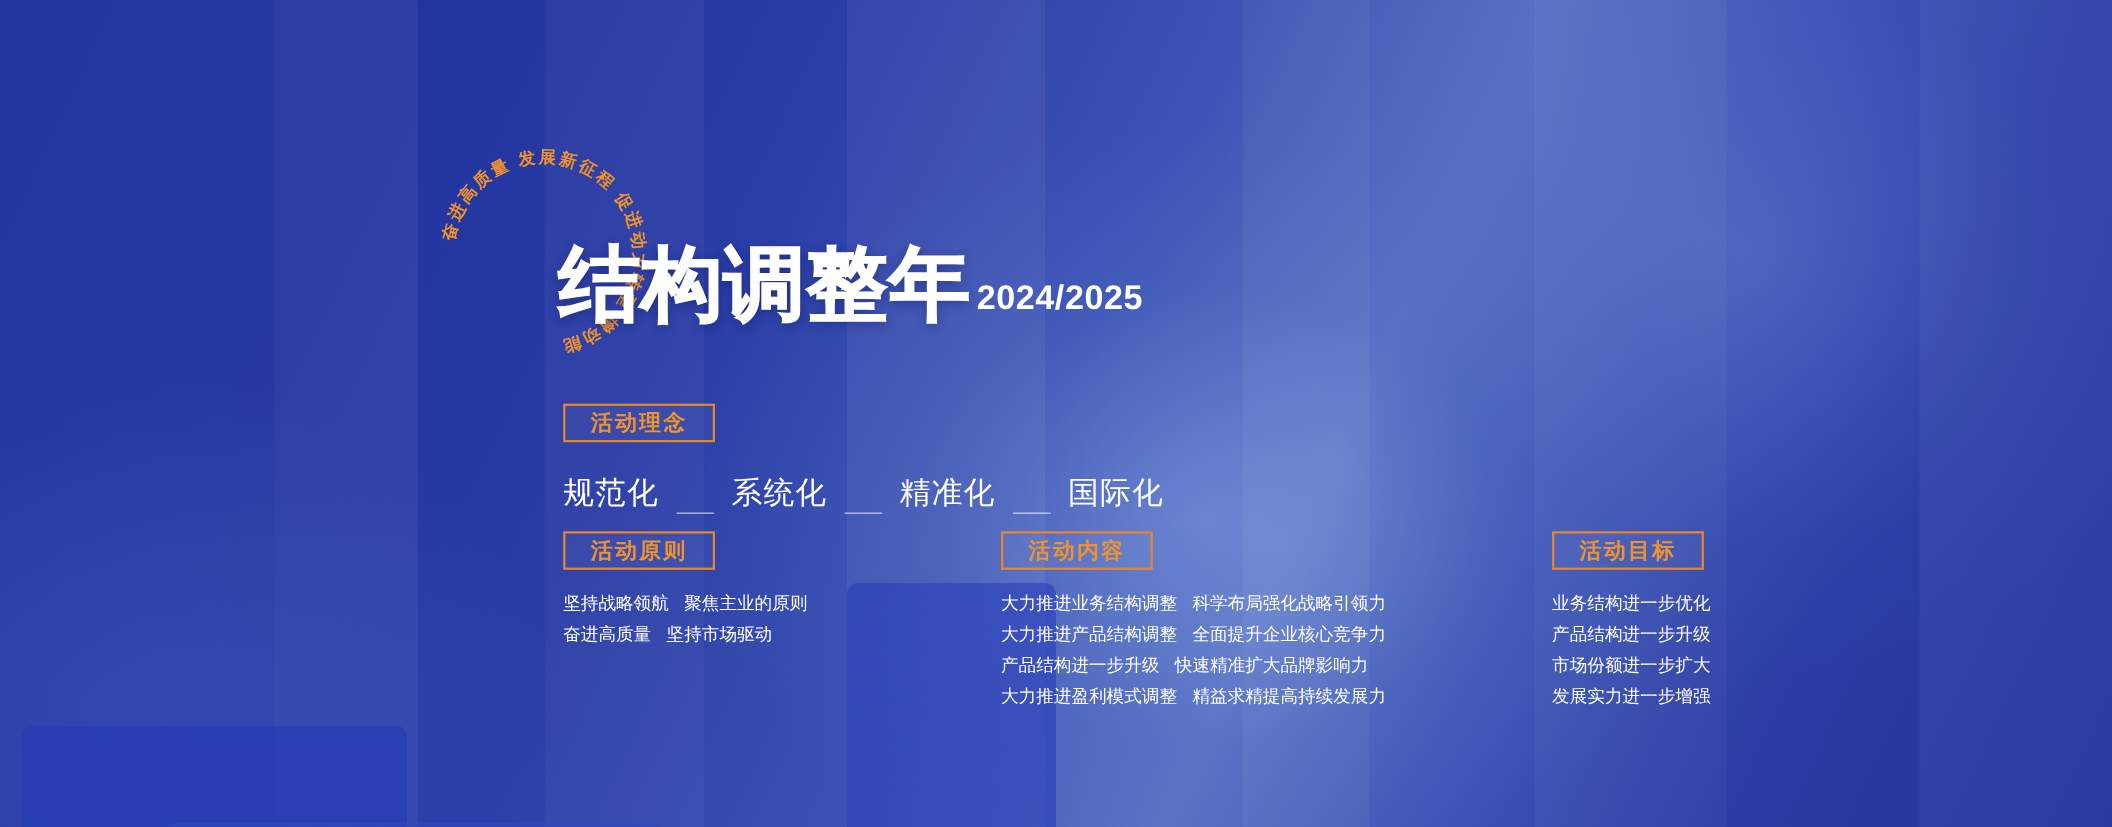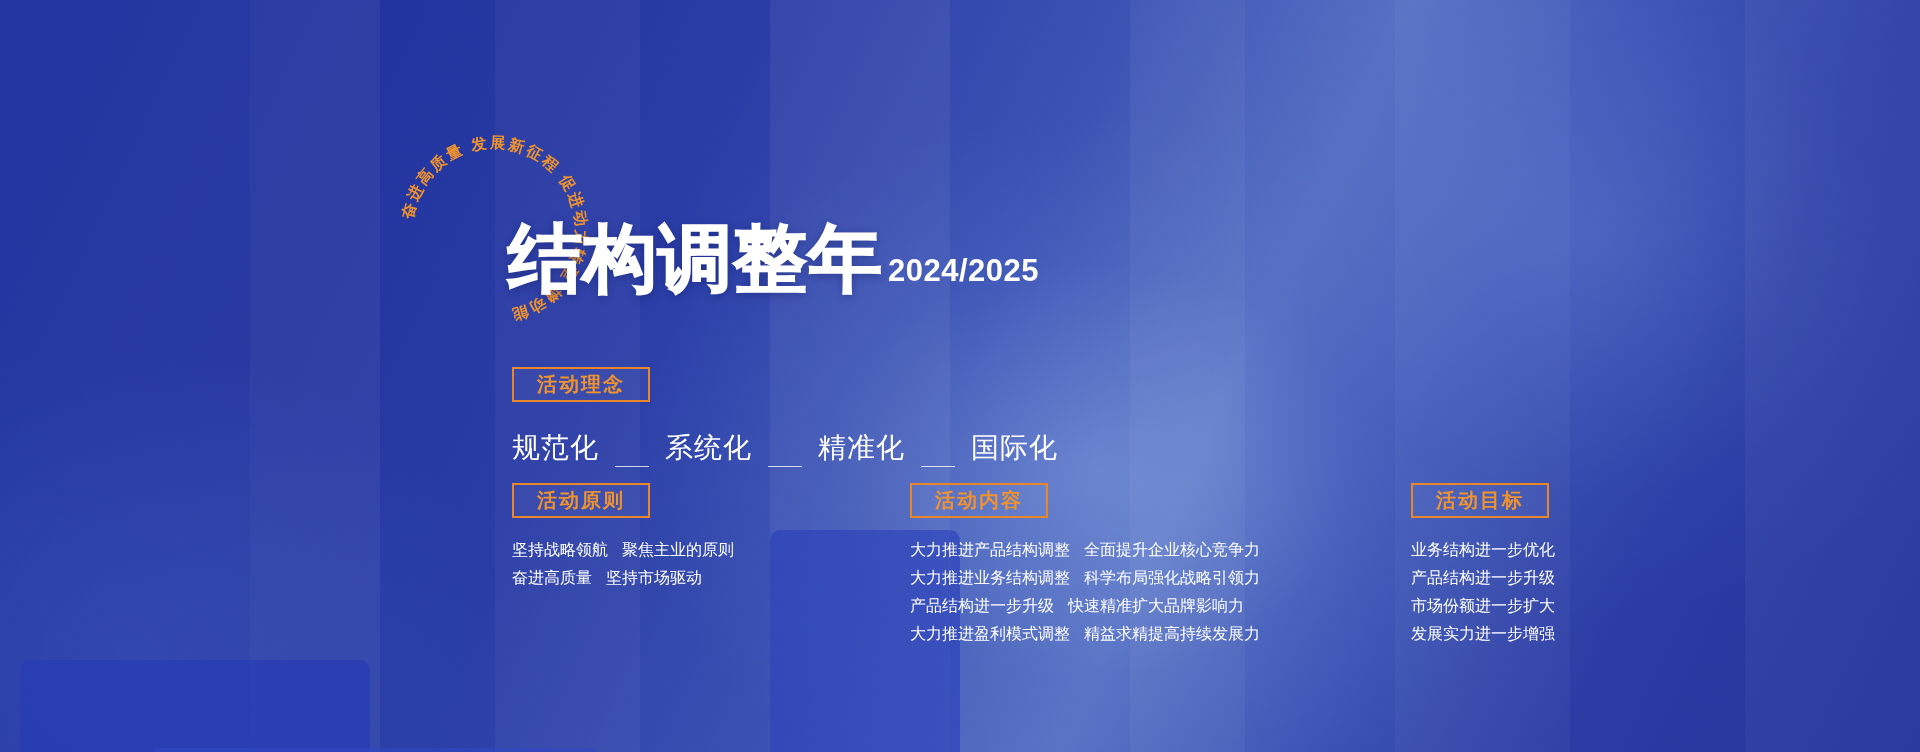--- a/index.html
+++ b/index.html
@@ -208,26 +208,26 @@
           <span class="cell-a">奋进高质量</span>
           <span class="cell-b">坚持市场驱动</span>
         </div>
       </div>
   </div>
 
   <div class="column" id="col-1">
     <div class="badge">活动内容</div>
     <div class="col-body">
         <div class="col-row">
+          <span class="cell-a">大力推进业务结构调整</span>
+          <span class="cell-b">科学布局强化战略引领力</span>
+        </div>
+        <div class="col-row">
           <span class="cell-a">大力推进产品结构调整</span>
           <span class="cell-b">全面提升企业核心竞争力</span>
-        </div>
-        <div class="col-row">
-          <span class="cell-a">大力推进业务结构调整</span>
-          <span class="cell-b">科学布局强化战略引领力</span>
         </div>
         <div class="col-row">
           <span class="cell-a">产品结构进一步升级</span>
           <span class="cell-b">快速精准扩大品牌影响力</span>
         </div>
         <div class="col-row">
           <span class="cell-a">大力推进盈利模式调整</span>
           <span class="cell-b">精益求精提高持续发展力</span>
         </div>
       </div>

